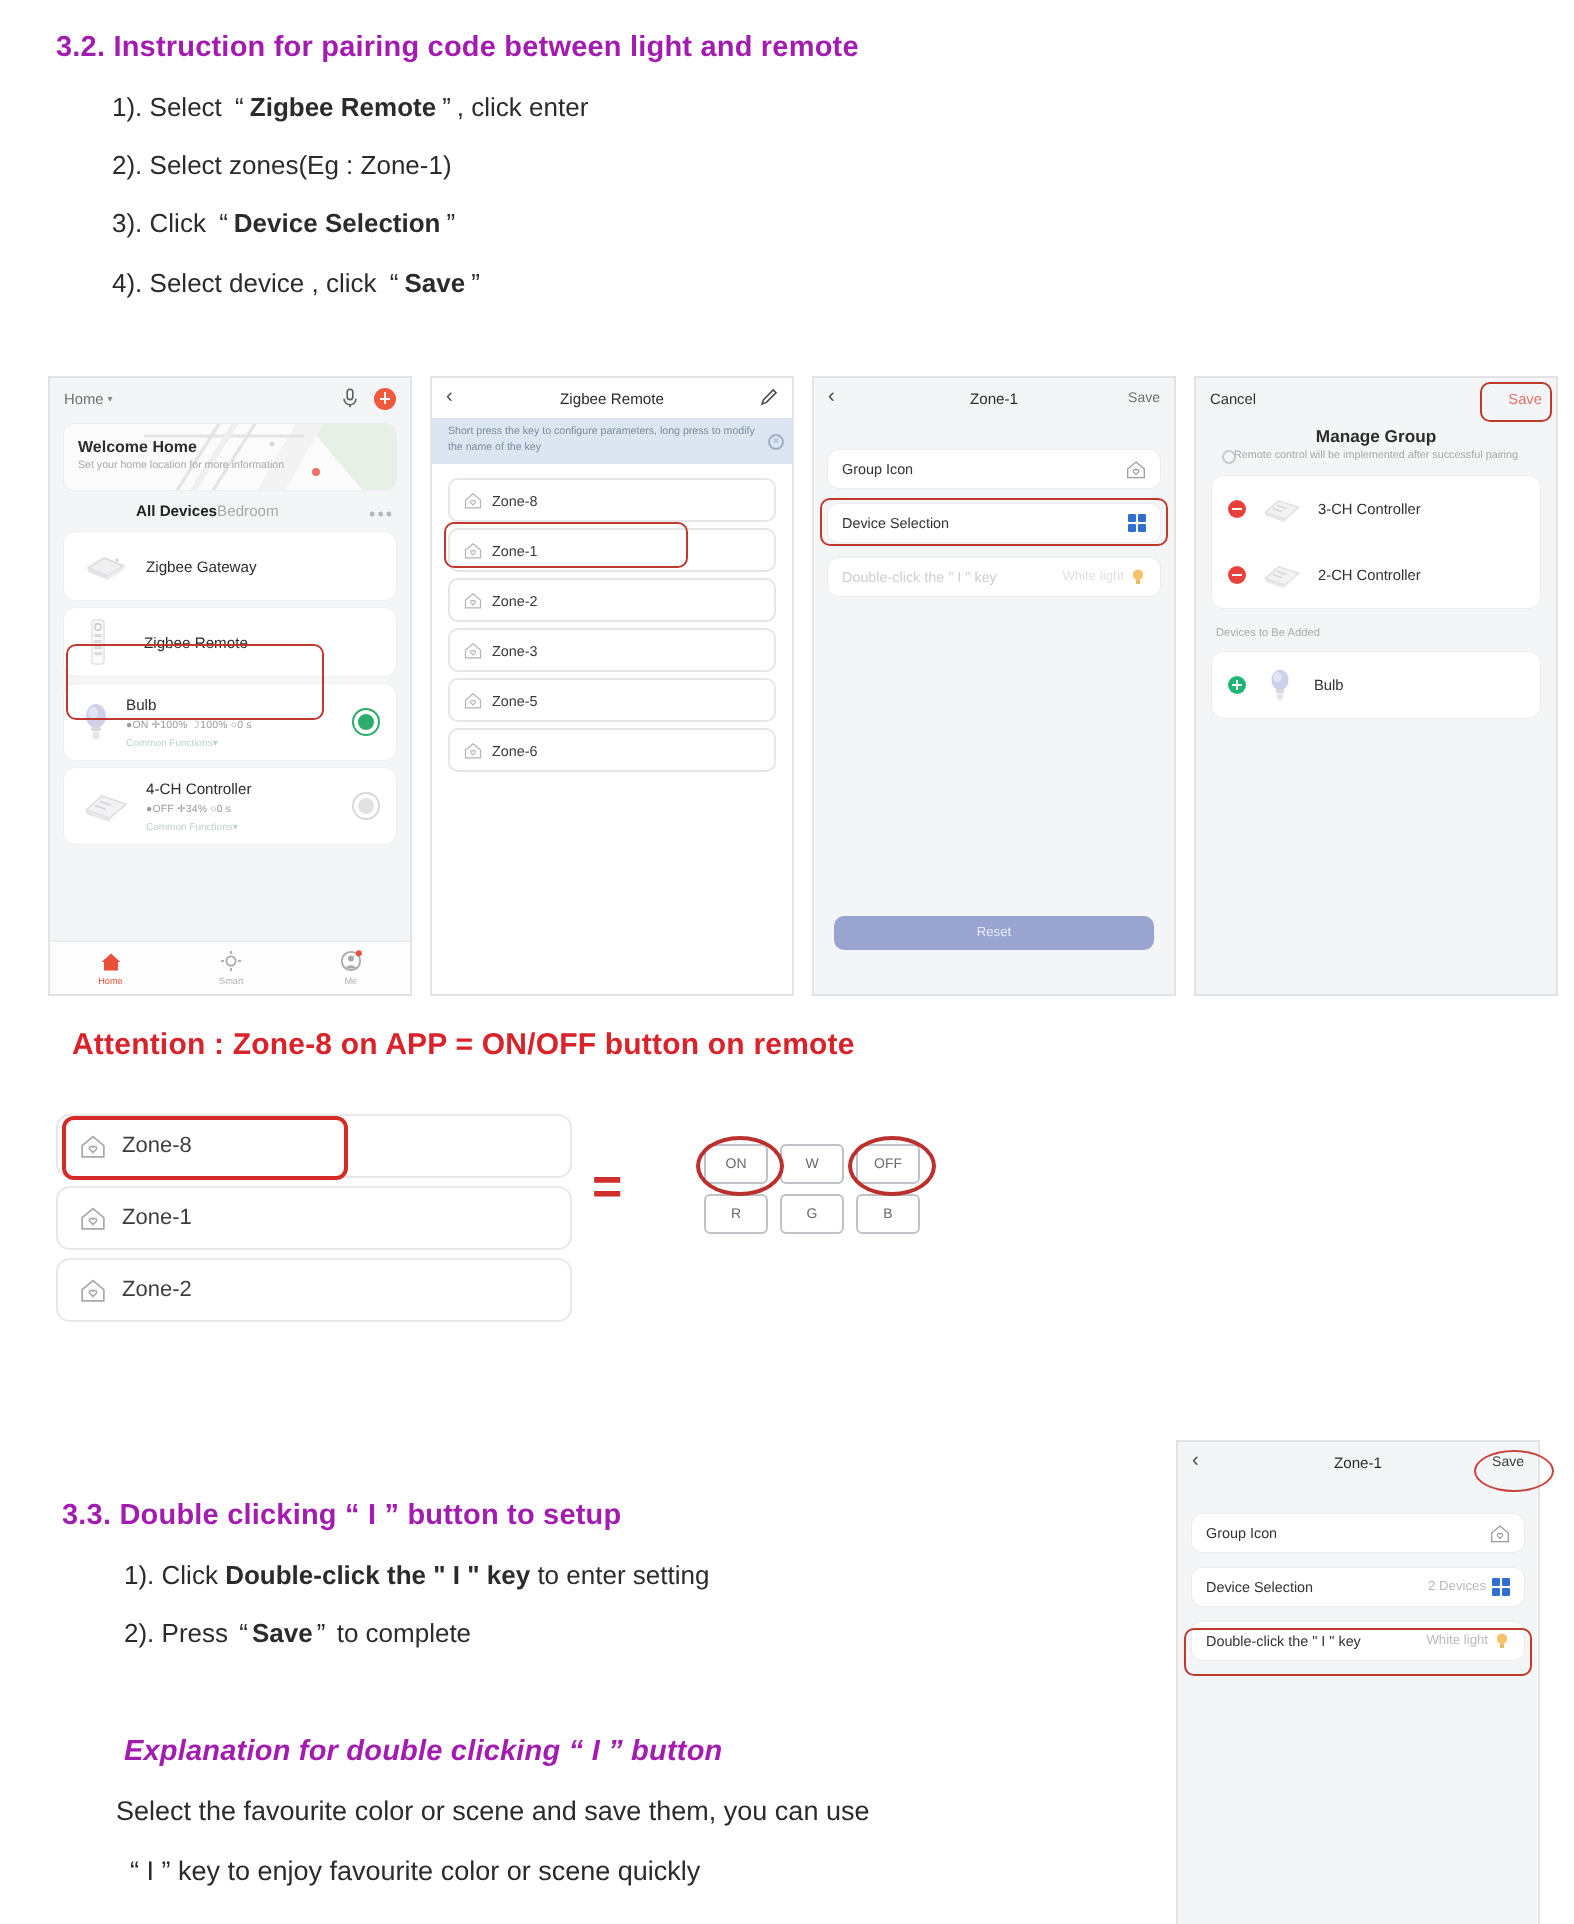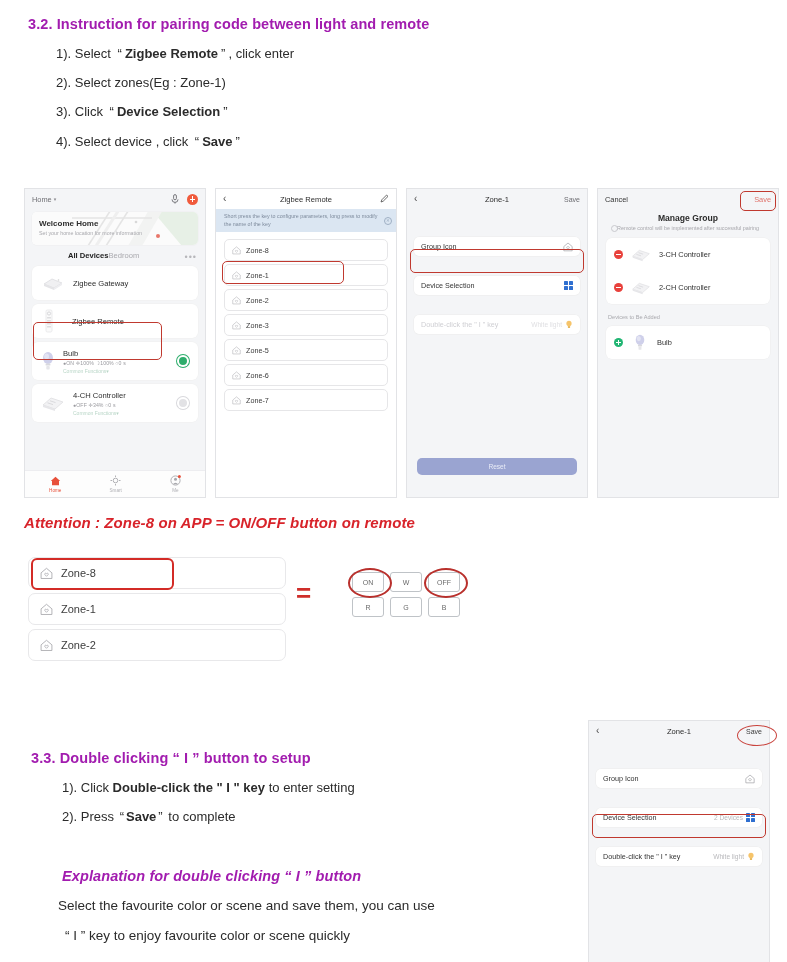--- a/index.html
+++ b/index.html
@@ -28,21 +28,21 @@
   }
   .ph-topbar{
     height:20px;display:flex;align-items:center;
     padding:0 7px;font-size:7.4px;color:#3c3c3c;background:#f4f5f7;
   }
   .ph-title{flex:1;text-align:center;font-size:7.6px;color:#2b2b2b;}
   .ph-side{width:26px;font-size:7px;color:#6d6d72;}
   .ph-side.r{text-align:right;}
   .chev{font-size:10px;color:#4a4a4a;line-height:1;}
   .row{
-    background:#fff;border-radius:5px;margin:20px 7px;height:19px;
+    background:#fff;border-radius:5px;margin:8px 7px;height:19px;
     display:flex;align-items:center;padding:0 7px;font-size:7.2px;color:#333;
     box-shadow:0 0 0 .5px #ececec;
     justify-content:space-between;
   }
   .row .val{margin-left:auto;font-size:6.6px;color:#b9b9bc;display:flex;align-items:center;gap:3px;}
 
   
   .zone{
     background:#fff;border:.6px solid #e6e6e8;border-radius:5px;
     margin:3px 8px;height:20px;display:flex;align-items:center;
@@ -346,27 +346,20 @@
         </svg>
       <span>Zone-5</span>
     </div>
     <div class="zone">
       <svg class="home-ic" viewBox="0 0 12 12">
           <path d="M6 1.2 L11 5.4 L11 10.6 L1 10.6 L1 5.4 Z" fill="none" stroke="#b4b4b8" stroke-width=".8"></path>
           <path d="M6 6.1 a.9 .9 0 0 1 1.5 1 L6 8.6 L4.5 7.1 a.9 .9 0 0 1 1.5 -1 Z" fill="none" stroke="#b4b4b8" stroke-width=".7"></path>
         </svg>
       <span>Zone-6</span>
     </div>
-    <div class="zone">
-      <svg class="home-ic" viewBox="0 0 12 12">
-          <path d="M6 1.2 L11 5.4 L11 10.6 L1 10.6 L1 5.4 Z" fill="none" stroke="#b4b4b8" stroke-width=".8"></path>
-          <path d="M6 6.1 a.9 .9 0 0 1 1.5 1 L6 8.6 L4.5 7.1 a.9 .9 0 0 1 1.5 -1 Z" fill="none" stroke="#b4b4b8" stroke-width=".7"></path>
-        </svg>
-      <span>Zone-7</span>
-    </div>
   </div>
 </div>
 <div class="hl" style="left:222px;top:261px;width:120px;height:21px;"></div>
 
 <div class="phone" id="phone3" style="left:406px;top:188px;width:180px;height:308px;">
   <div class="ph-topbar">
     <span class="ph-side"><span class="chev">‹</span></span>
     <span class="ph-title">Zone-1</span>
     <span class="ph-side r">Save</span>
   </div>
@@ -463,21 +456,21 @@
             <rect x="4.6" y="13.6" width="4.8" height="2" rx=".7" fill="#d9d9dd"></rect>
             <rect x="5.3" y="16" width="3.4" height="3.6" rx=".8" fill="#e6e6ea"></rect>
           </svg>
       </span>
       <span style="margin-left:4px;">Bulb</span>
     </div>
   </div>
 </div>
 <div class="hl" style="left:740px;top:191px;width:34px;height:18px;"></div>
 
-<div class="abs attention" style="left:24px;top:514px;font-style:italic;">Attention : Zone-8 on APP = ON/OFF button on remote</div>
+<div class="abs attention" style="left:36px;top:514px;">Attention : Zone-8 on APP = ON/OFF button on remote</div>
 
 <div class="big-zone" style="left:28px;top:557px;width:234px;height:30px;">
   <svg class="home-ic" viewBox="0 0 12 12">
       <path d="M6 1.2 L11 5.4 L11 10.6 L1 10.6 L1 5.4 Z" fill="none" stroke="#a8a8ad" stroke-width=".8"></path>
       <path d="M6 6.1 a.9 .9 0 0 1 1.5 1 L6 8.6 L4.5 7.1 a.9 .9 0 0 1 1.5 -1 Z" fill="none" stroke="#a8a8ad" stroke-width=".7"></path>
     </svg>
   <span>Zone-8</span>
 </div>
 <div class="hl-thick" style="left:31px;top:558px;width:139px;height:28px;"></div>
 

